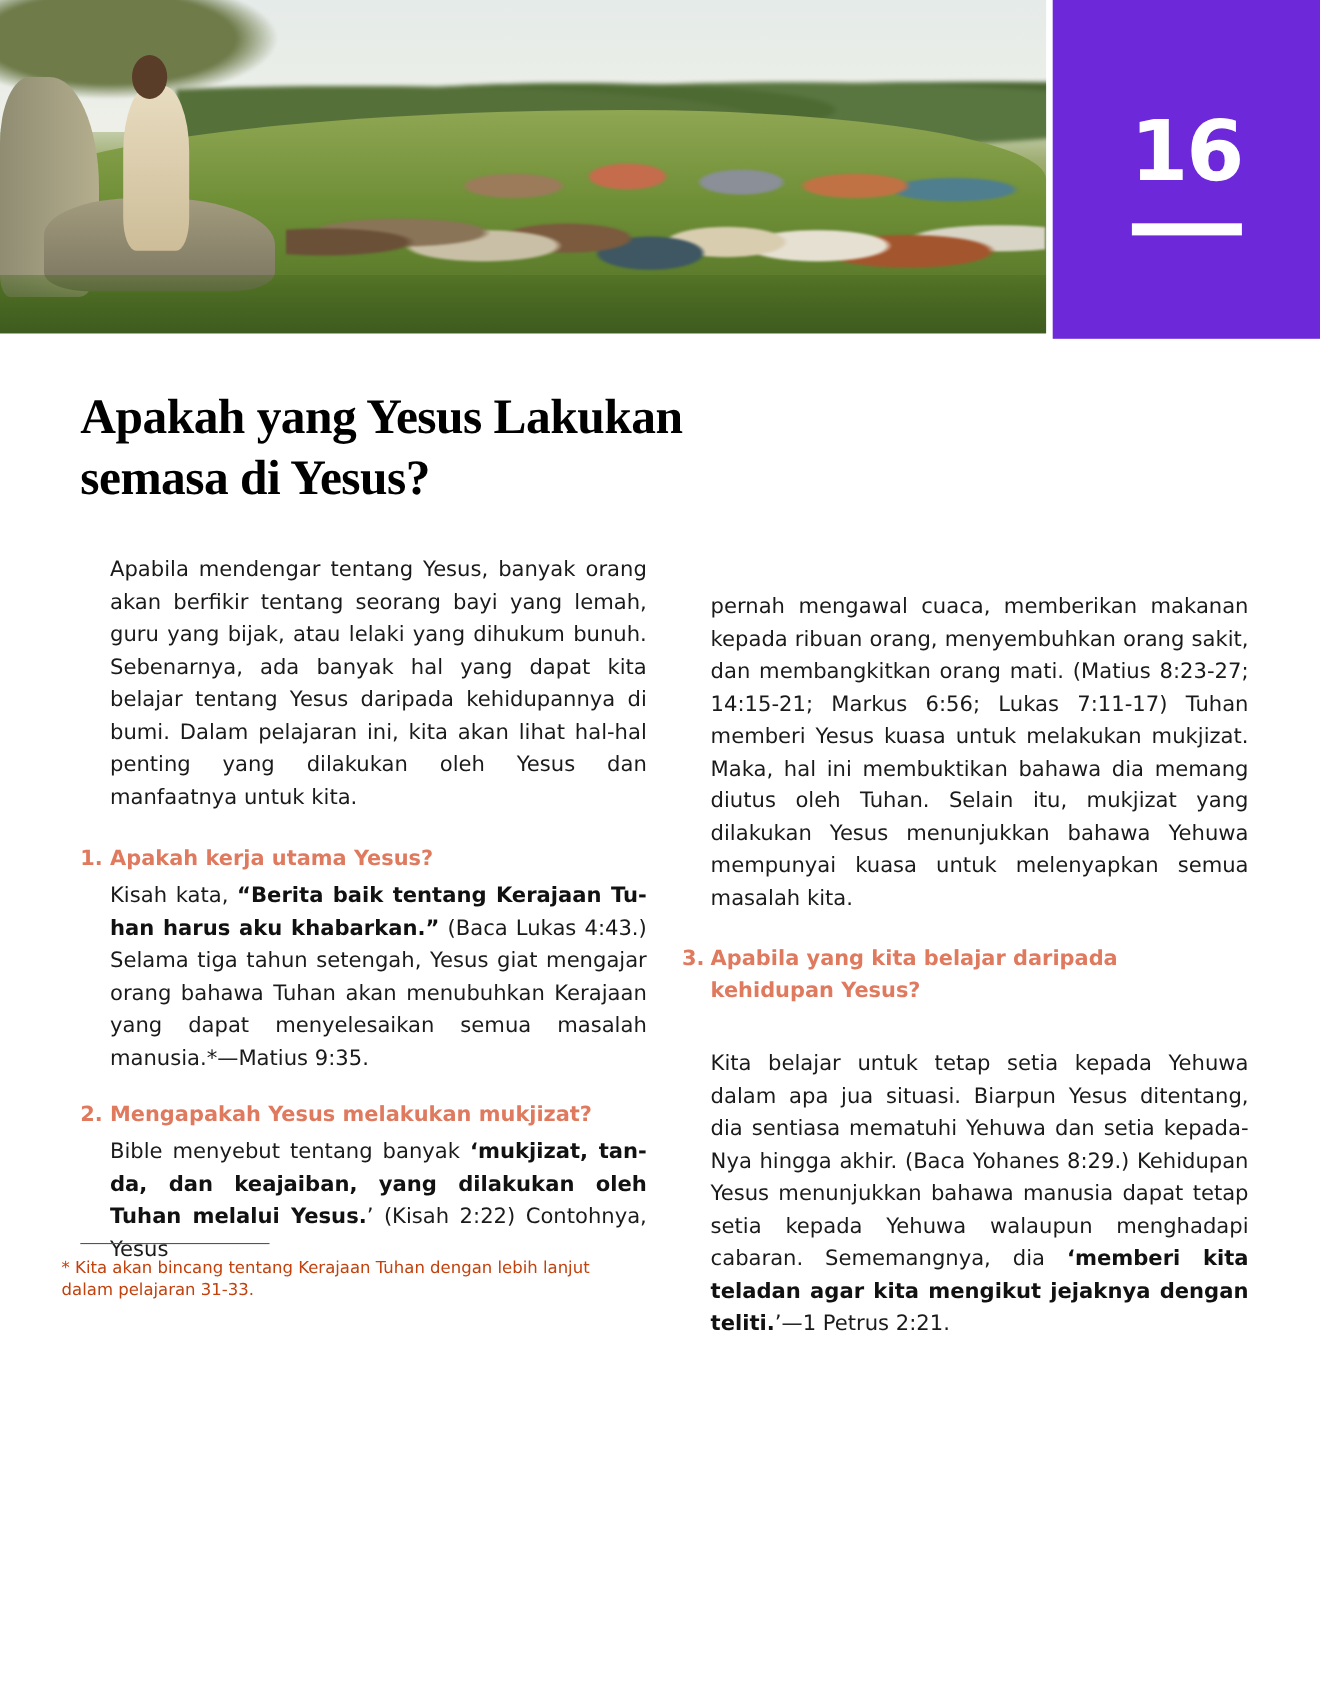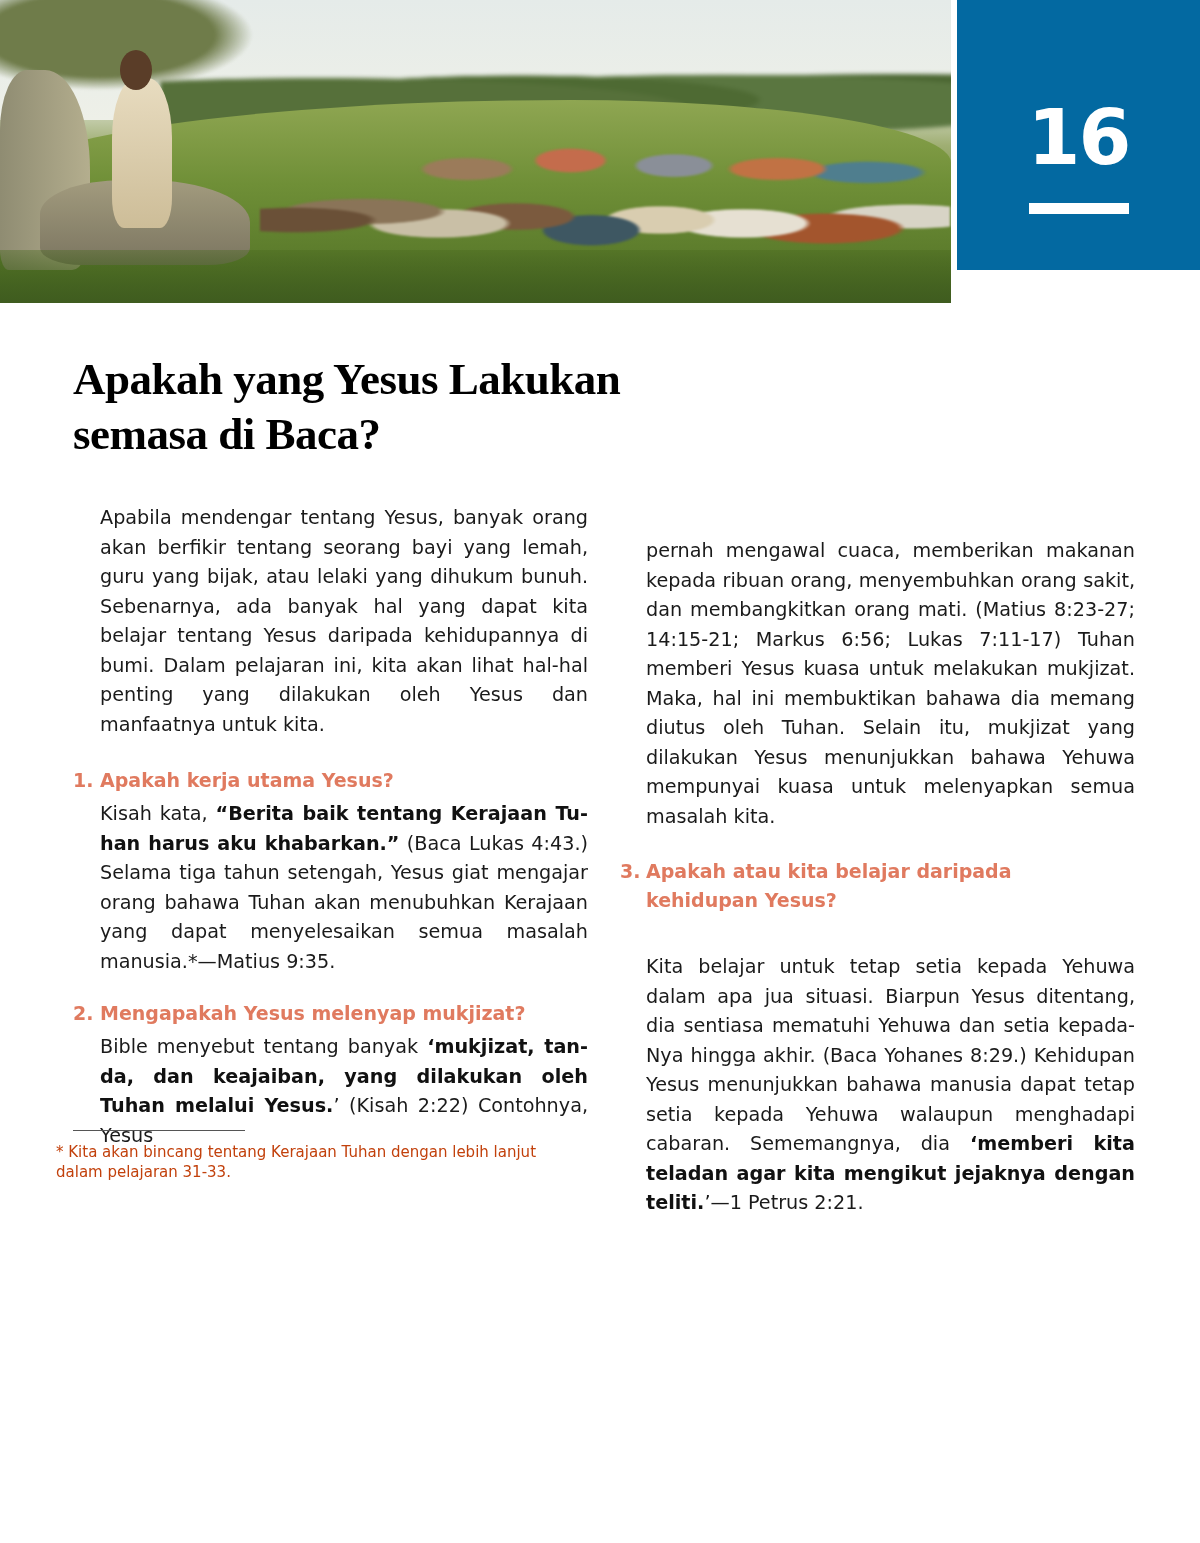--- a/index.html
+++ b/index.html
@@ -46,21 +46,21 @@
         radial-gradient(ellipse at 30% 30%, #9b7b5a 0 6%, transparent 7%),
         radial-gradient(ellipse at 45% 25%, #c46c4c 0 6%, transparent 7%),
         radial-gradient(ellipse at 60% 28%, #8a8f98 0 6%, transparent 7%),
         radial-gradient(ellipse at 75% 30%, #c17244 0 6%, transparent 7%),
         radial-gradient(ellipse at 88% 32%, #4f7e8e 0 6%, transparent 7%);
       filter: blur(1px); }
     .hero .grass { position: absolute; left: 0; top: 250px; width: 951px; height: 53px;
       background: linear-gradient(180deg, rgba(72,104,30,0.4), #3f5c1f); }
 
     .lesson-box {
-      position: absolute; left: 957px; top: 0; width: 243px; height: 270px; background: #0369a1;
+      position: absolute; left: 957px; top: 0; width: 243px; height: 308px; background: #6d28d9;
     }
     .lesson-number {
       position: absolute; left: 0; top: 100px; width: 100%; text-align: center;
       font-family: "DejaVu Sans", sans-serif; font-weight: bold; font-size: 76px; color: #ffffff;
       letter-spacing: -2px; line-height: 1;
     }
     .lesson-underline {
       position: absolute; left: 72px; top: 203px; width: 100px; height: 11px; background: #ffffff;
     }
 
@@ -118,49 +118,49 @@
   <div class="grass"></div>
 </div>
 
 <div class="lesson-box">
   <div class="lesson-number">16</div>
   <div class="lesson-underline"></div>
 </div>
 
 <h1 class="title">
   <span>Apakah yang Yesus Lakukan</span>
-  <span>semasa di Baca?</span>
+  <span>semasa di Yesus?</span>
 </h1>
 
 <div class="col col-left">
   <p class="body">Apabila mendengar tentang Yesus, banyak orang akan berfikir tentang seorang bayi yang lemah, guru yang bijak, atau lelaki yang dihu­kum bunuh. Sebenarnya, ada banyak hal yang dapat kita belajar tentang Yesus daripada ke­hidupannya di bumi. Dalam pelajaran ini, kita akan lihat hal-hal penting yang dilakukan oleh Yesus dan manfaatnya untuk kita.</p>
   <div class="gap-intro"></div>
 
   <h2 class="q">
     <span class="num">1.</span>
     <span class="qtext">Apakah kerja utama Yesus?</span>
   </h2>
   <div class="gap-q"></div>
   <p class="body"><span>Kisah kata, </span><b>“Berita baik tentang Kerajaan Tu­han harus aku khabarkan.”</b><span> (Baca Lukas 4:43.) Selama tiga tahun setengah, Yesus giat menga­jar orang bahawa Tuhan akan menubuhkan Ke­rajaan yang dapat menyelesaikan semua masa­lah manusia.*—Matius 9:35.</span></p>
   <div class="gap-sec"></div>
 
   <h2 class="q">
     <span class="num">2.</span>
-    <span class="qtext">Mengapakah Yesus melenyap mukjizat?</span>
+    <span class="qtext">Mengapakah Yesus melakukan mukjizat?</span>
   </h2>
   <div class="gap-q"></div>
   <p class="body" style="text-align-last: justify;"><span>Bible menyebut tentang banyak </span><b>‘mukjizat, tan­da, dan keajaiban, yang dilakukan oleh Tuhan melalui Yesus.</b><span>’ (Kisah 2:22) Contohnya, Yesus</span></p>
 </div>
 
 <div class="footnote-rule"></div>
 <p class="footnote">* Kita akan bincang tentang Kerajaan Tuhan dengan lebih lanjut dalam pelajaran 31-33.</p>
 
 <div class="col col-right">
   <p class="body">pernah mengawal cuaca, memberikan makanan kepada ribuan orang, menyembuhkan orang sa­kit, dan membangkitkan orang mati. (Matius 8:23-27; 14:15-21; Markus 6:56; Lukas 7:11-17) Tuhan memberi Yesus kuasa untuk melakukan mukjizat. Maka, hal ini membuktikan bahawa dia memang diutus oleh Tuhan. Selain itu, muk­jizat yang dilakukan Yesus menunjukkan baha­wa Yehuwa mempunyai kuasa untuk melenyap­kan semua masalah kita.</p>
   <div class="gap-sec" style="height:26px"></div>
 
   <h2 class="q">
     <span class="num">3.</span>
-    <span class="qtext" style="max-width:400px">Apakah atau kita belajar daripada kehidupan Yesus?</span>
+    <span class="qtext" style="max-width:400px">Apabila yang kita belajar daripada kehidupan Yesus?</span>
   </h2>
   <div class="gap-q"></div>
   <p class="body"><span>Kita belajar untuk tetap setia kepada Yehuwa dalam apa jua situasi. Biarpun Yesus ditentang, dia sentiasa mematuhi Yehuwa dan setia ke­pada-Nya hingga akhir. (Baca Yohanes 8:29.) Kehidupan Yesus menunjukkan bahawa manu­sia dapat tetap setia kepada Yehuwa walau­pun menghadapi cabaran. Sememangnya, dia </span><b>‘memberi kita teladan agar kita mengikut je­jaknya dengan teliti.</b><span>’—1 Petrus 2:21.</span></p>
 </div>
 
 </body></html>

